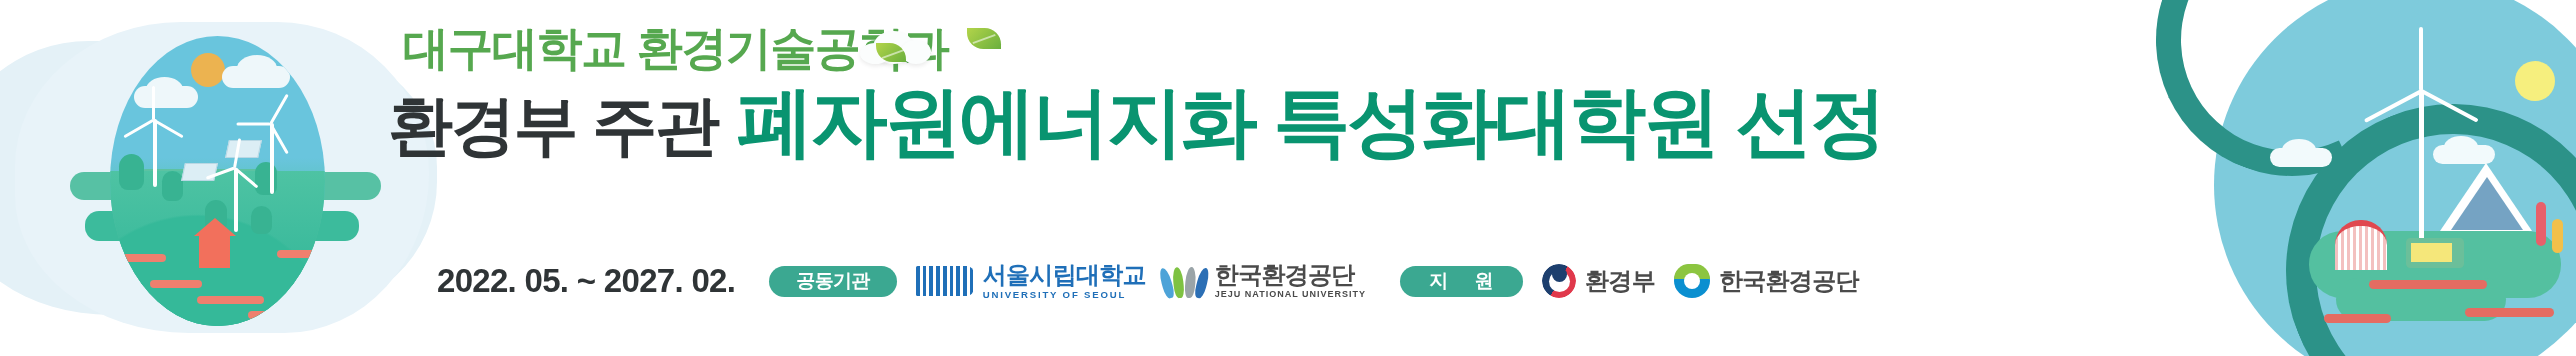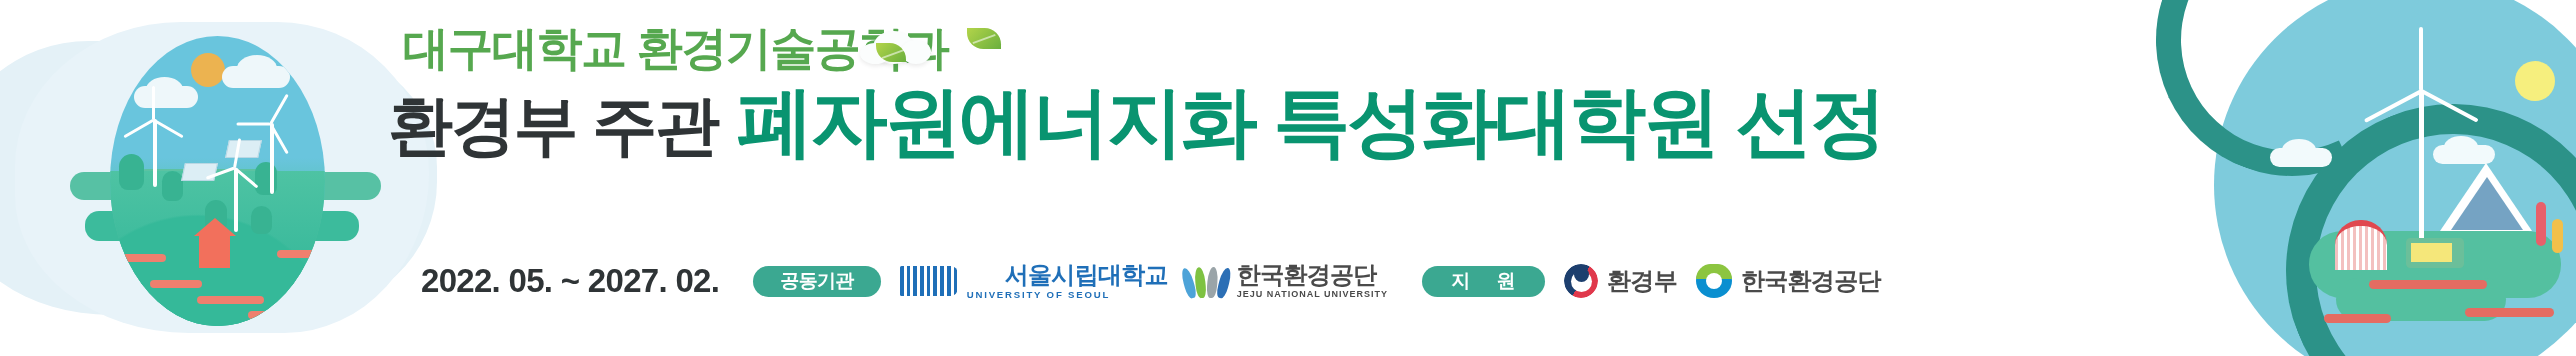--- a/index.html
+++ b/index.html
@@ -135,35 +135,35 @@
     display:flex;align-items:center;gap:0px;white-space:nowrap;
   }
   .pill{
     display:inline-flex;align-items:center;justify-content:center;
     height:31px;min-width:95px;padding:0 16.3px;
     background:#3ba891;color:#ffffff;border-radius:15.5px;
     font-size:19px;font-weight:bold;letter-spacing:-0.7px;
   }
   .pill.wide-sp{letter-spacing:10.4px;padding-left:19px;padding-right:9px;}
   .period{
-    margin-left:18px;font-size:33px;font-weight:bold;color:#2f3436;letter-spacing:-0.7px;
+    margin-left:34px;font-size:33px;font-weight:bold;color:#2f3436;letter-spacing:-0.7px;
   }
 
   .logo-group{display:inline-flex;align-items:center;margin-left:19px;gap:9px;}
   .logo-group + .pill{margin-left:25px;text-align:right;}
   .pill + .logo-group{margin-left:19px;}
 
   
   .uos-mark{
     width:58px;height:30px;
     background:repeating-linear-gradient(90deg,#1f6fb8 0 3.7px,#ffffff 3.7px 6.7px);
     border-radius:1.5px 7.4px 7.4px 1.5px;
   }
   .uos-txt{display:flex;flex-direction:column;line-height:1;}
-  .uos-txt .kr{font-size:24px;font-weight:bold;color:#1f6fb8;letter-spacing:-0.7px;margin-left:38px;}
+  .uos-txt .kr{font-size:24px;font-weight:bold;color:#1f6fb8;letter-spacing:-0.7px;}
   .uos-txt .en{font-size:9.6px;font-weight:bold;color:#1f6fb8;letter-spacing:1.8px;margin-top:3px;}
 
   
   .jeju-mark{position:relative;width:41px;height:34px;}
   .jeju-mark .fl{position:absolute;bottom:0;width:10.4px;height:31px;border-radius:50% 50% 40% 40%;transform-origin:50% 100%;}
   .jeju-txt{display:flex;flex-direction:column;line-height:1;}
   .jeju-txt .kr{font-size:24px;font-weight:bold;color:#4a4a4a;letter-spacing:-0.7px;}
   .jeju-txt .en{font-size:9px;font-weight:bold;color:#4a4a4a;letter-spacing:1px;margin-top:3px;}
 
   

